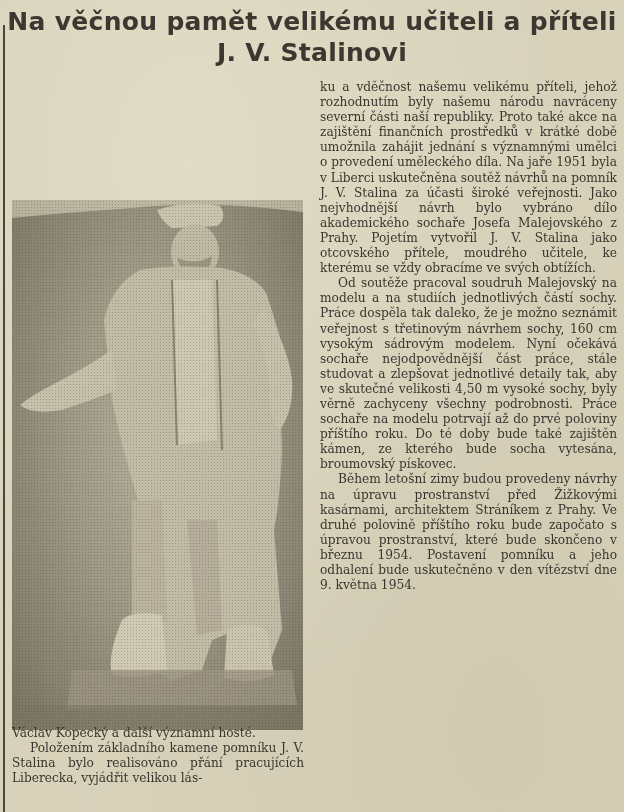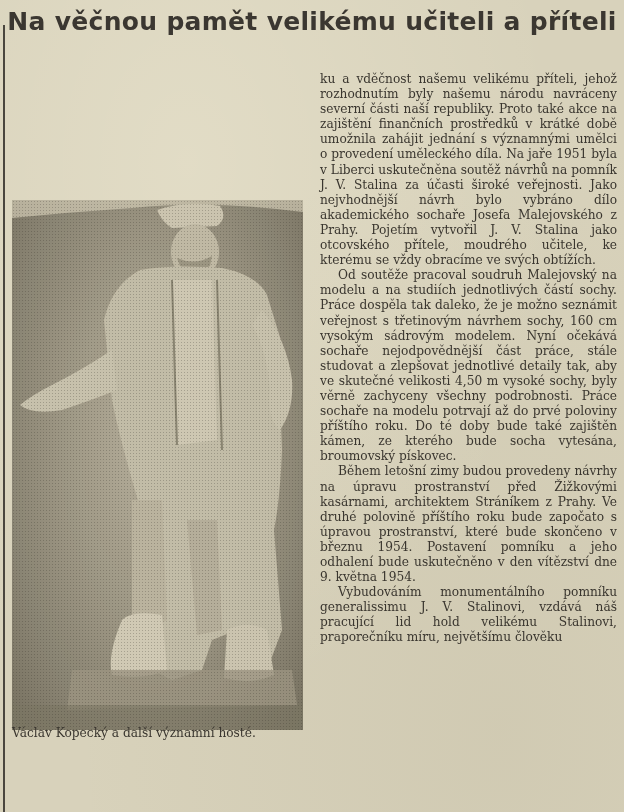--- a/index.html
+++ b/index.html
@@ -63,21 +63,21 @@
       top: 80px;
       width: 292px;
     }
     .col-left-bottom {
       left: 12px;
       top: 726px;
       width: 292px;
     }
     .col-right {
       left: 320px;
-      top: 72px;
+      top: 80px;
       width: 297px;
     }
     .para {
       margin: 0;
       text-indent: 18px;
     }
     .para.noindent {
       text-indent: 0;
     }
     .signature {
@@ -111,20 +111,21 @@
   </style>
 </head>
 <body>
 
 <div class="paper">
 
   <div class="left-rule"></div>
 
   <h1 class="headline" style="margin:0;">
     <span class="line">Na věčnou pamět velikému učiteli a příteli</span>
+    <span class="line">J. V. Stalinovi</span>
   </h1>
 
 
   <div class="photo">
     <svg class="statue" viewBox="0 0 291 530" width="291" height="530" preserveAspectRatio="none">
 
       <rect x="0" y="0" width="291" height="530" fill="rgba(0,0,0,0)"></rect>
 
       <path d="M0,0 L291,0 L291,12 Q200,0 120,8 Q60,12 0,18 Z" fill="#d4cdb6" opacity="0.7"></path>
 
@@ -151,22 +152,22 @@
       <path d="M215,430 Q235,420 255,430 L262,475 Q240,485 212,478 Z" fill="#cfc8b2"></path>
 
       <path d="M60,470 L280,470 L285,505 L55,510 Z" fill="#9c9581" opacity="0.8"></path>
 
       <rect x="0" y="505" width="291" height="25" fill="#7c7663" opacity="0.6"></rect>
     </svg>
   </div>
 
   <div class="col col-left-bottom body-text">
     <p class="para noindent">Václav Kopecký a další významní hosté.</p>
+    <p class="para">Položením základního kamene pomníku J. V. Stalina bylo realisováno přání pracujících Liberecka, vyjádřit velikou lás-</p>
   </div>
 
   <div class="col col-right body-text">
     <p class="para noindent">ku a vděčnost našemu velikému příteli, jehož rozhodnutím byly našemu národu navráceny severní části naší republiky. Proto také akce na zajištění finančních prostředků v krátké době umožnila zahájit jednání s významnými umělci o provedení uměleckého díla. Na jaře 1951 byla v Liberci uskutečněna soutěž návrhů na pomník J. V. Stalina za účasti široké veřejnosti. Jako nejvhodnější návrh bylo vybráno dílo akademického sochaře Josefa Malejovského z Prahy. Pojetím vytvořil J. V. Stalina jako otcovského přítele, moudrého učitele, ke kterému se vždy obracíme ve svých obtížích.</p>
     <p class="para">Od soutěže pracoval soudruh Malejovský na modelu a na studiích jednotlivých částí sochy. Práce dospěla tak daleko, že je možno seznámit veřejnost s třetinovým návrhem sochy, 160 cm vysokým sádrovým modelem. Nyní očekává sochaře nejodpovědnější část práce, stále studovat a zlepšovat jednotlivé detaily tak, aby ve skutečné velikosti 4,50 m vysoké sochy, byly věrně zachyceny všechny podrobnosti. Práce sochaře na modelu potrvají až do prvé poloviny příštího roku. Do té doby bude také zajištěn kámen, ze kterého bude socha vytesána, broumovský pískovec.</p>
     <p class="para">Během letošní zimy budou provedeny návrhy na úpravu prostranství před Žižkovými kasárnami, architektem Stráníkem z Prahy. Ve druhé polovině příštího roku bude započato s úpravou prostranství, které bude skončeno v březnu 1954. Postavení pomníku a jeho odhalení bude uskutečněno v den vítězství dne 9. května 1954.</p>
-    <p class="para">Vybudováním monumentálního pomníku generalissimu J. V. Stalinovi, vzdává náš pracující lid hold velikému Stalinovi, praporečníku míru, největšímu člověku</p>
   </div>
 
 </div>
 
 </body></html>

